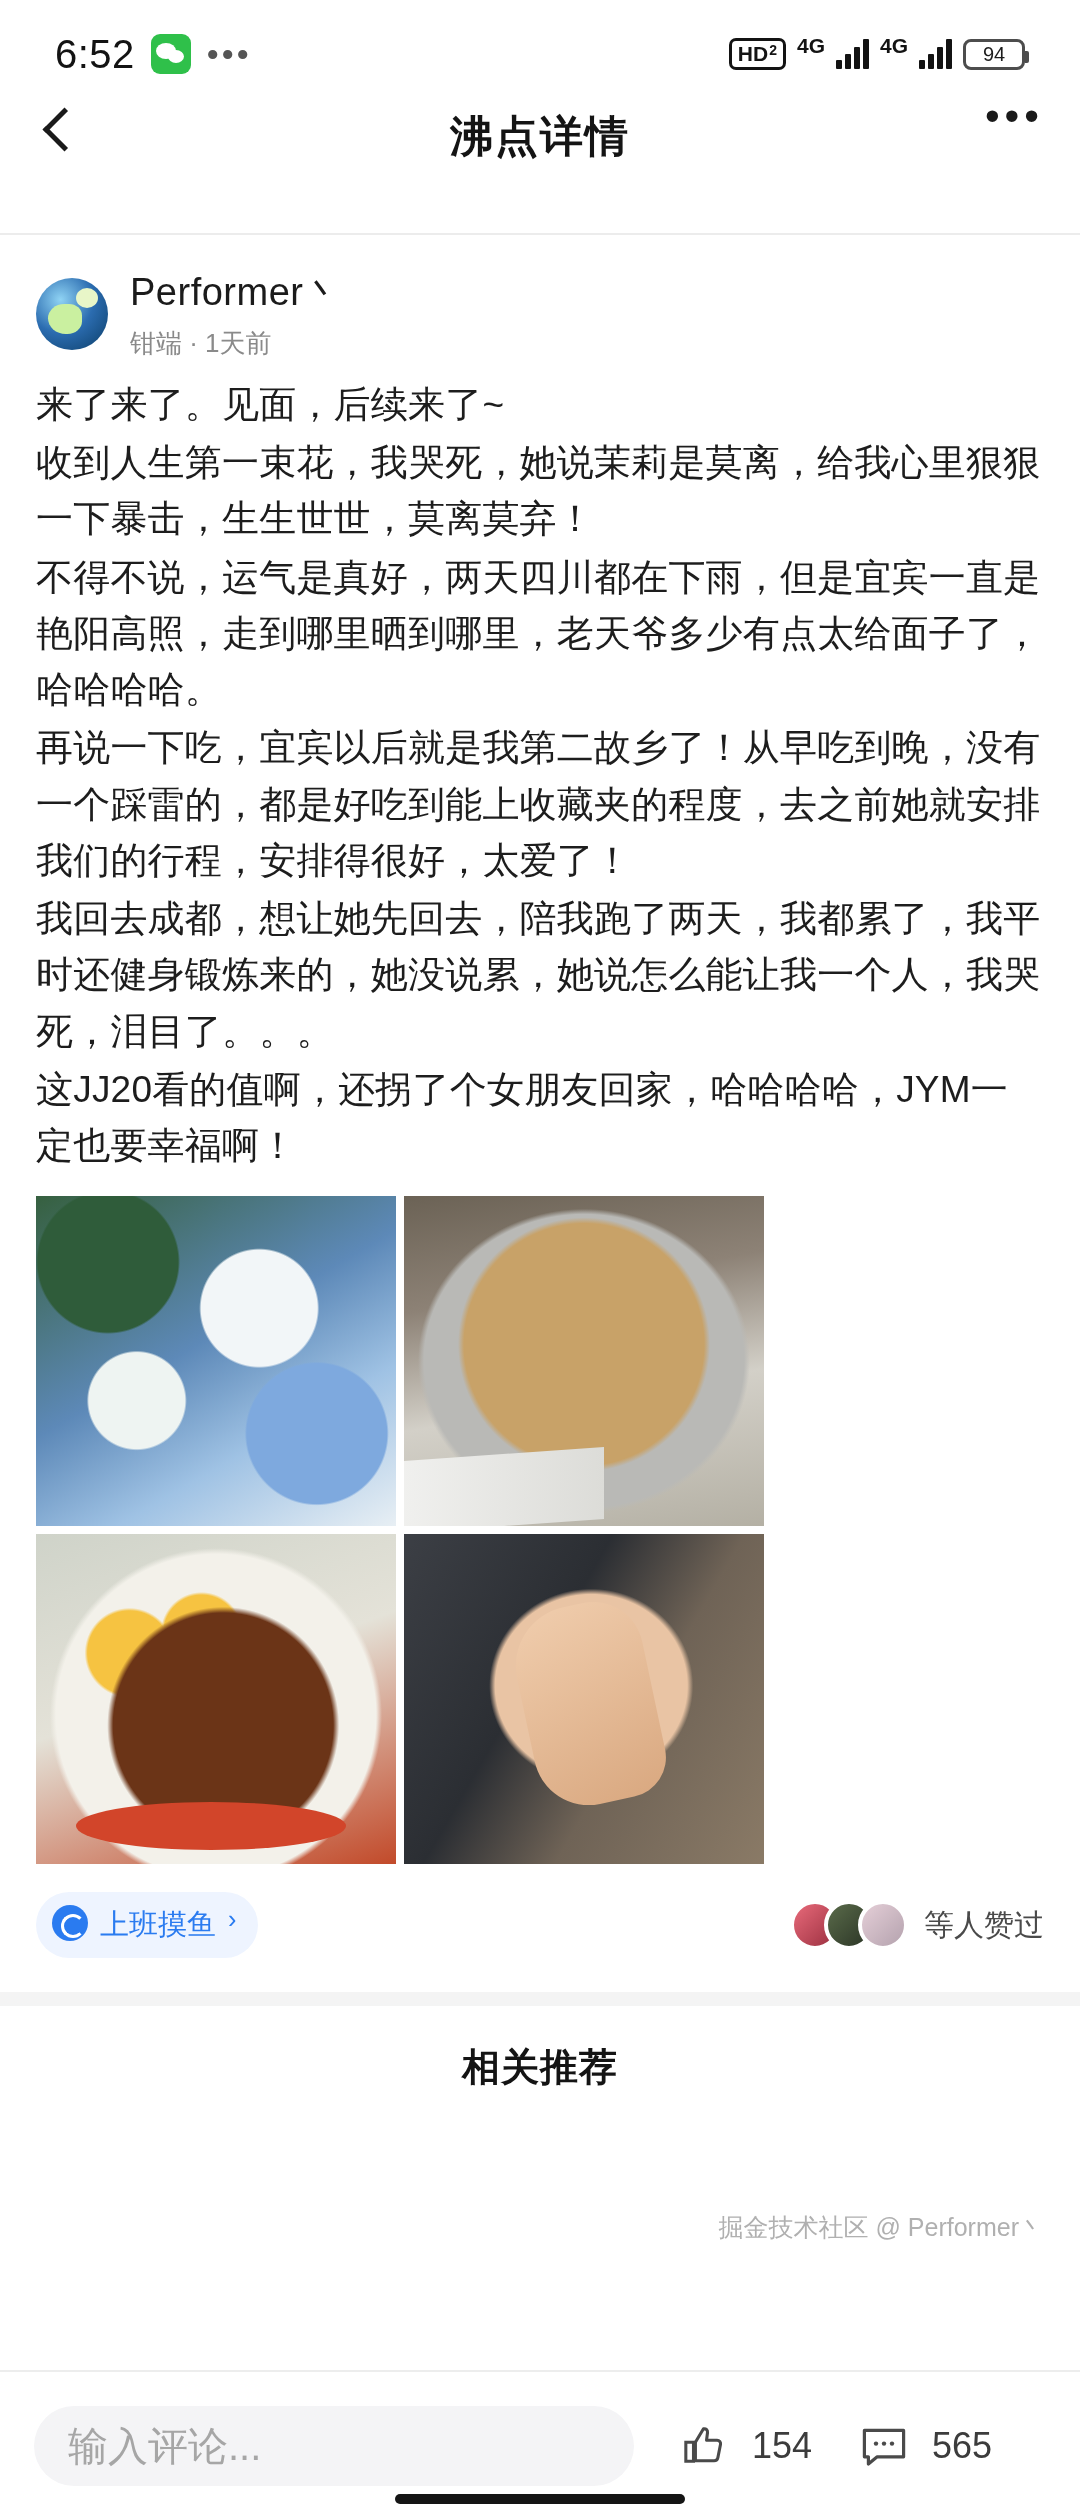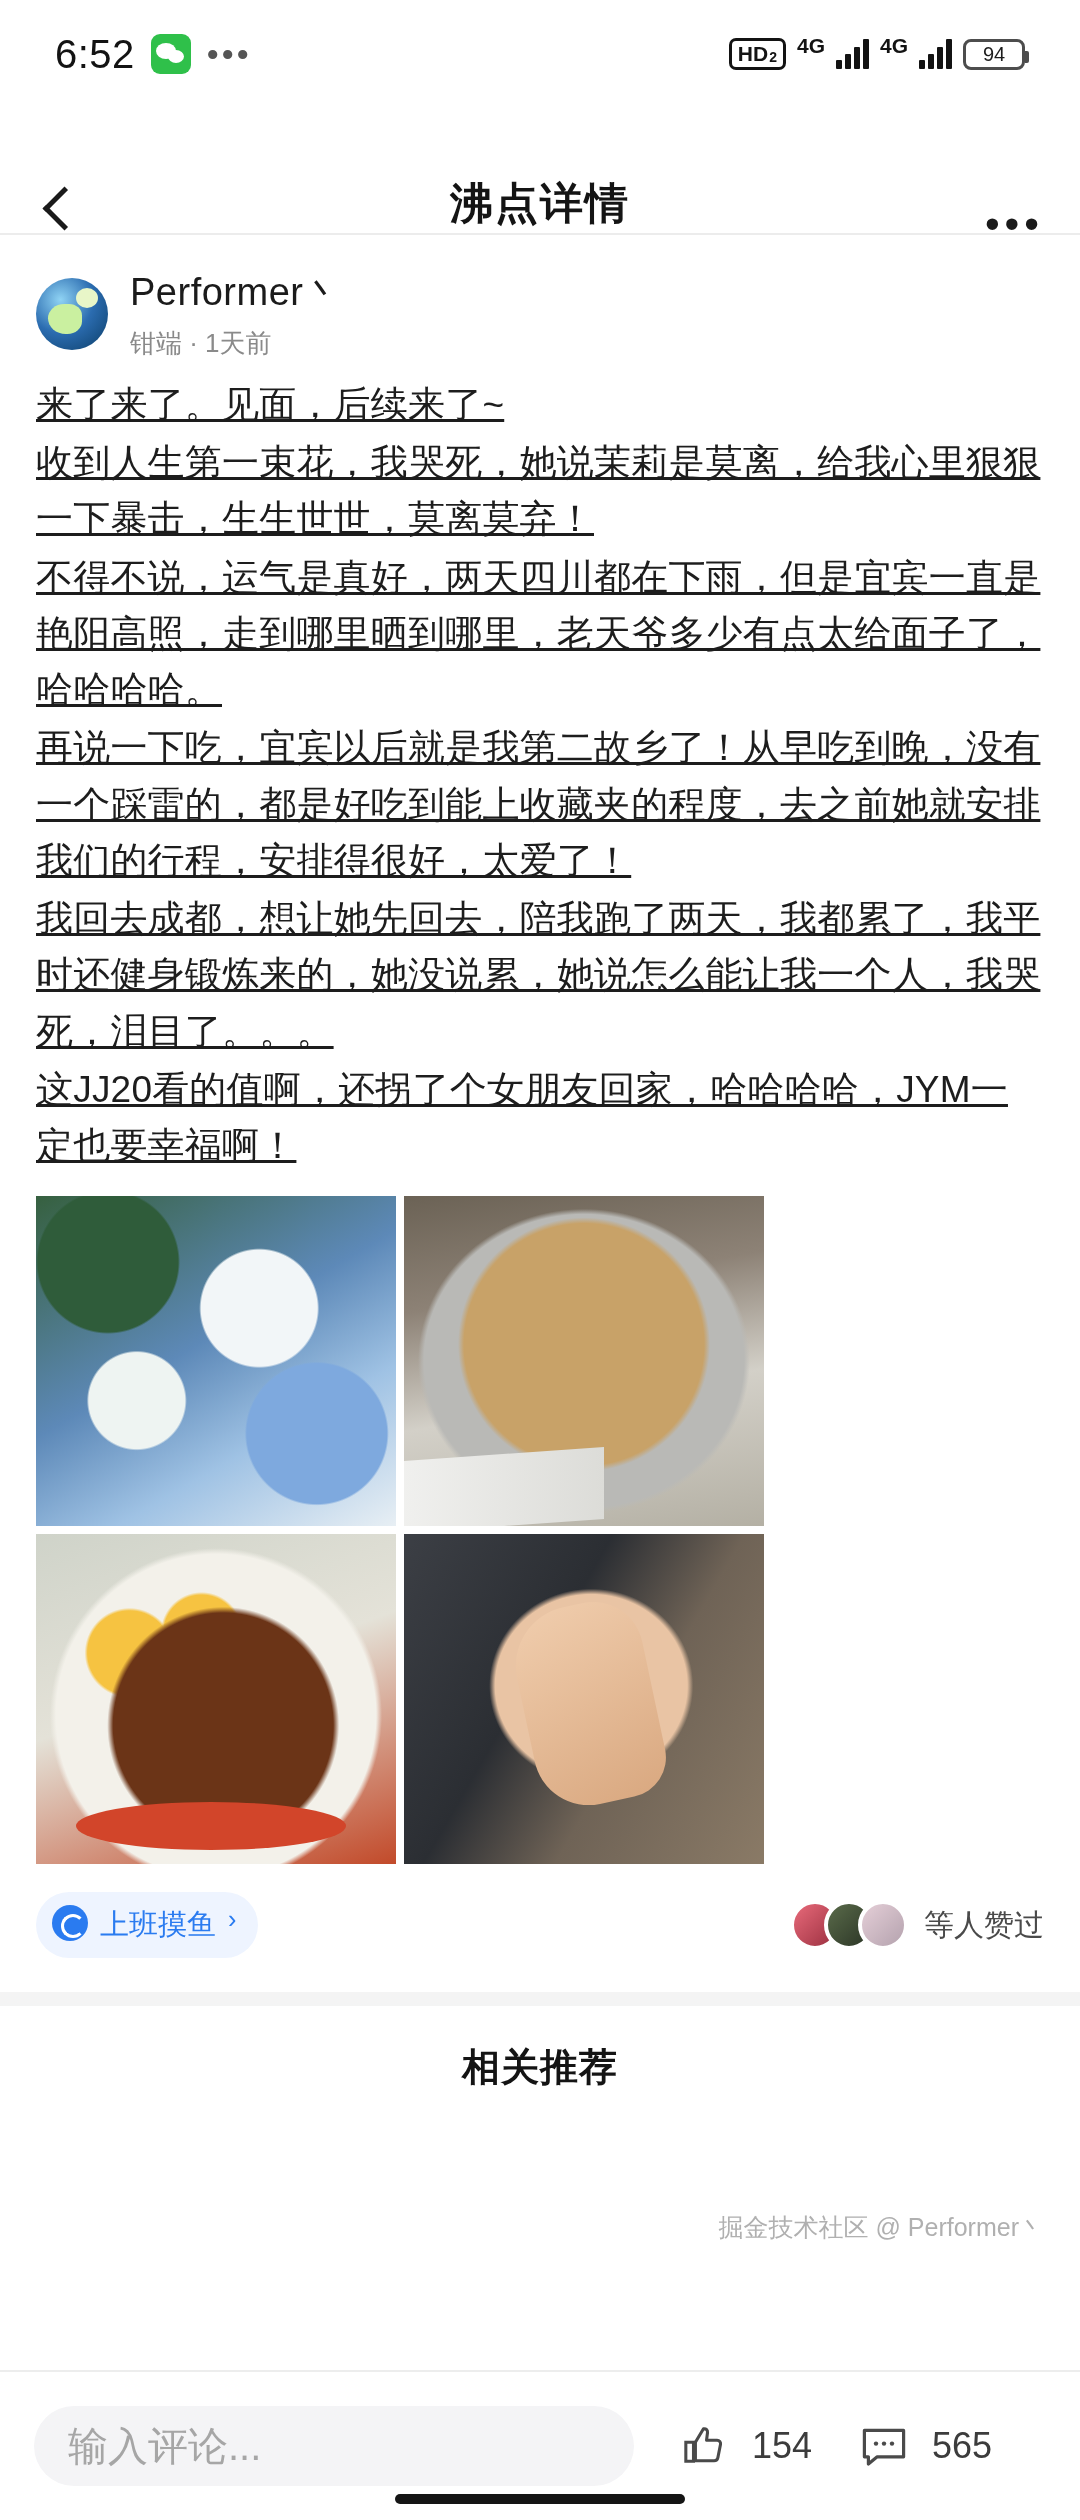--- a/index.html
+++ b/index.html
@@ -38,21 +38,21 @@
     content: ""; position: absolute; background: #fff; border-radius: 50%;
   }
   .wechat-badge::before { width: 20px; height: 16px; left: 5px; top: 9px; }
   .wechat-badge::after { width: 16px; height: 13px; left: 17px; top: 16px; }
   .sb-dots { font-size: 34px; color: #555; letter-spacing: 3px; line-height: 1; }
   .sb-right { margin-left: auto; display: flex; align-items: center; gap: 11px; }
   .hd-icon {
     border: 3px solid #131313; border-radius: 7px;
     font-size: 21px; font-weight: bold; color: #131313;
     padding: 2px 6px 3px 6px; line-height: 1;
-    display: flex; align-items: flex-end; gap: 1px;
+    display: flex; align-items: flex-start; gap: 1px;
   }
   .hd-icon sub { font-size: 14px; }
   .net-label { font-size: 21px; color: #131313; font-weight: bold; position: relative; top: -8px; }
   .bars { display: flex; align-items: flex-end; gap: 3px; height: 30px; }
   .bars i { display: block; width: 6px; background: #131313; border-radius: 1px; }
   .bars i:nth-child(1) { height: 9px; }
   .bars i:nth-child(2) { height: 15px; }
   .bars i:nth-child(3) { height: 22px; }
   .bars i:nth-child(4) { height: 30px; }
   .battery {
@@ -61,21 +61,21 @@
   }
   .battery::after {
     content:""; position:absolute; right:-7px; top:9px; width:4px; height:12px;
     background:#4d4d4d; border-radius:0 2px 2px 0;
   }
   .battery span { font-size: 20px; color: #1c1c1c; }
 
   
   .navbar {
     height: 125px; flex: 0 0 125px;
-    display: flex; align-items: flex-end; padding: 0 36px;
+    display: flex; align-items: flex-start; padding: 0 36px;
     background: #ffffff; position: relative;
   }
   .back-arrow {
     width: 46px; height: 46px; position: relative; cursor: pointer;
   }
   .back-arrow::before {
     content:""; position:absolute; left:13px; top:6px;
     width: 26px; height: 26px;
     border-left: 5px solid #1a1a1a; border-bottom: 5px solid #1a1a1a;
     transform: rotate(45deg);
@@ -108,21 +108,20 @@
     background: #e8f6c8; border-radius: 50%;
   }
   .author-meta { margin-left: 22px; }
   .author-name { font-size: 38px; color: #1b1b1b; letter-spacing: 0.5px; }
   .author-sub { font-size: 26px; color: #8a8a8a; margin-top: 8px; }
 
   .post-body { padding: 10px 36px 0 36px; }
   .post-body p {
     font-size: 37px; line-height: 1.52; color: #1d1d1d; letter-spacing: 0.2px;
     margin-bottom: 2px;
-    text-decoration: underline;
   }
 
   
   .img-grid {
     margin: 22px 36px 0 36px;
     display: grid; grid-template-columns: 360px 360px;
     gap: 8px; width: 728px;
   }
   .img-cell {
     width: 360px; height: 330px; overflow: hidden; position: relative;

